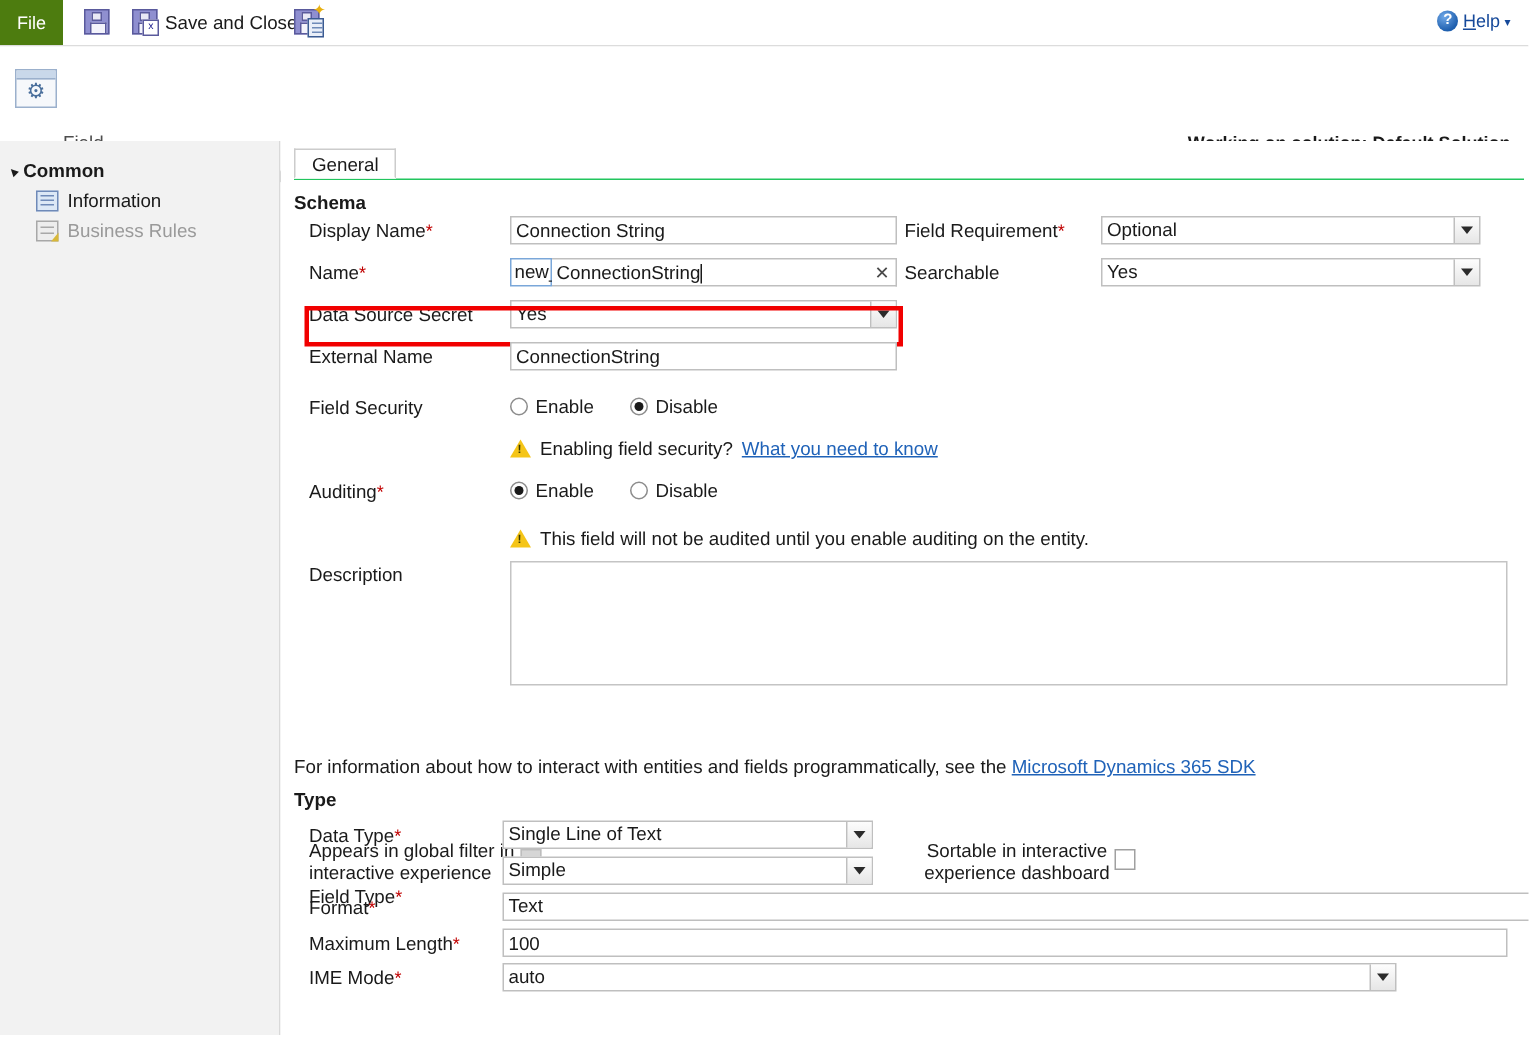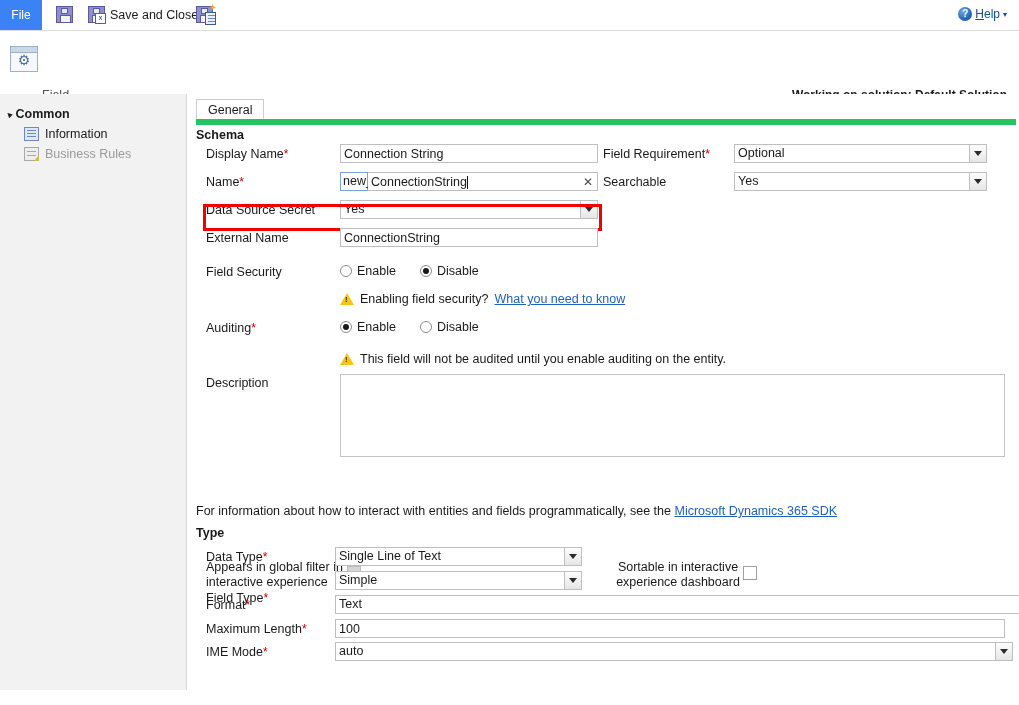--- a/index.html
+++ b/index.html
@@ -22,21 +22,21 @@
     position: absolute;
     left: 0; top: 0;
     width: 1019px; height: 30px;
     background: #ffffff;
     border-bottom: 1px solid #dcdcdc;
   }
   .file-tab {
     position: absolute;
     left: 0; top: 0;
     width: 42px; height: 30px;
-    background: #3b82f6;
+    background: #4d7c0f;
     color: #ffffff;
     font-size: 12px;
     display: flex;
     align-items: center;
     justify-content: center;
   }
   .cmd-icon {
     position: absolute;
     top: 6px;
     width: 18px; height: 18px;
@@ -264,21 +264,21 @@
     position: absolute;
     left: 187px; top: 94px;
     width: 832px; height: 611px;
     background: #ffffff;
   }
 
   .tabstrip {
     position: absolute;
     left: 9px; top: 5px;
     width: 820px; height: 20px;
-    border-bottom: 6px solid #22c55e;
+    border-bottom: 1px solid #22c55e;
   }
   .tab {
     position: absolute;
     left: 0; top: 0;
     height: 20px;
     padding: 0 11px;
     background: #ffffff;
     border: 1px solid #cccccc;
     border-bottom: 1px solid #ffffff;
     font-size: 12.5px;
@@ -662,18 +662,18 @@
   </div>
 
   <div class="field-label" style="left:19px; top:528px;">
     <span>Maximum Length</span><span class="req">*</span>
   </div>
   <input class="txt" style="left: 148px; top: 525px; width: 670px;" value="100">
 
   <div class="field-label" style="left:19px; top:551px;">
     <span>IME Mode</span><span class="req">*</span>
   </div>
-  <div class="sel" style="left:148px; top:548px; width:678px;">
+  <div class="sel" style="left:148px; top:548px; width:596px;">
     <span>auto</span>
     <span class="sel-arrow"></span>
   </div>
 
 </div>
 
 </body></html>

